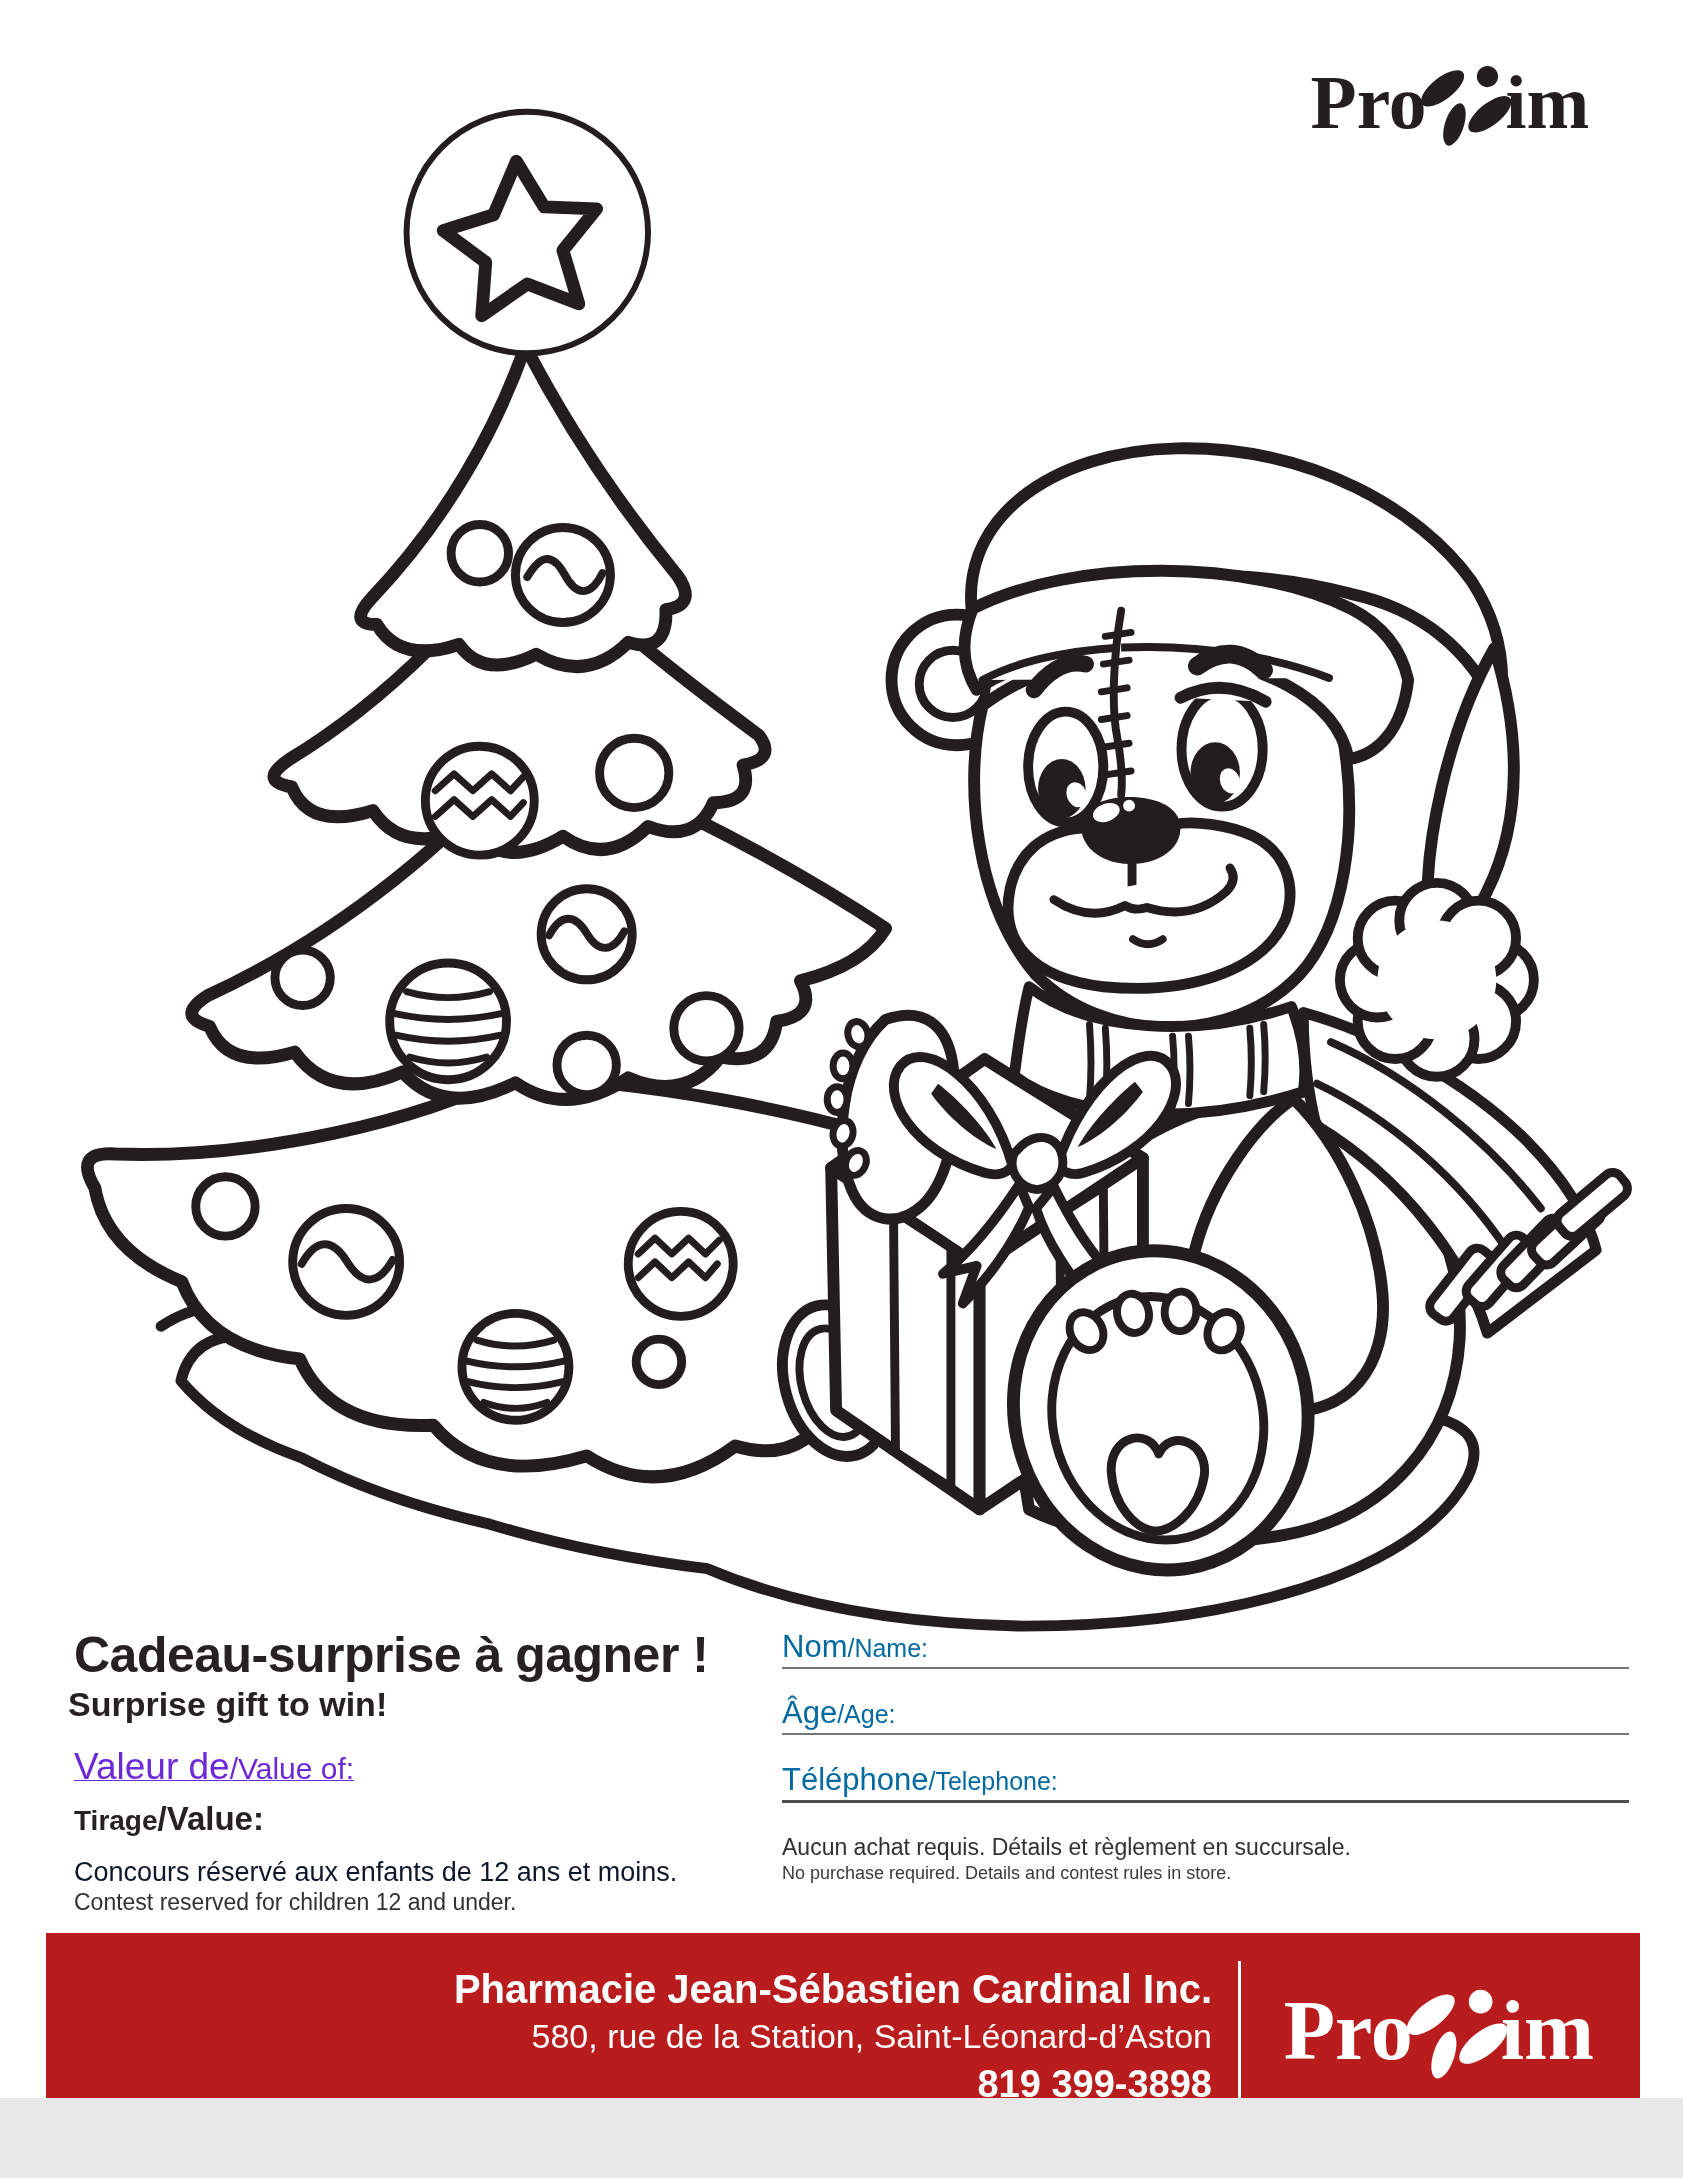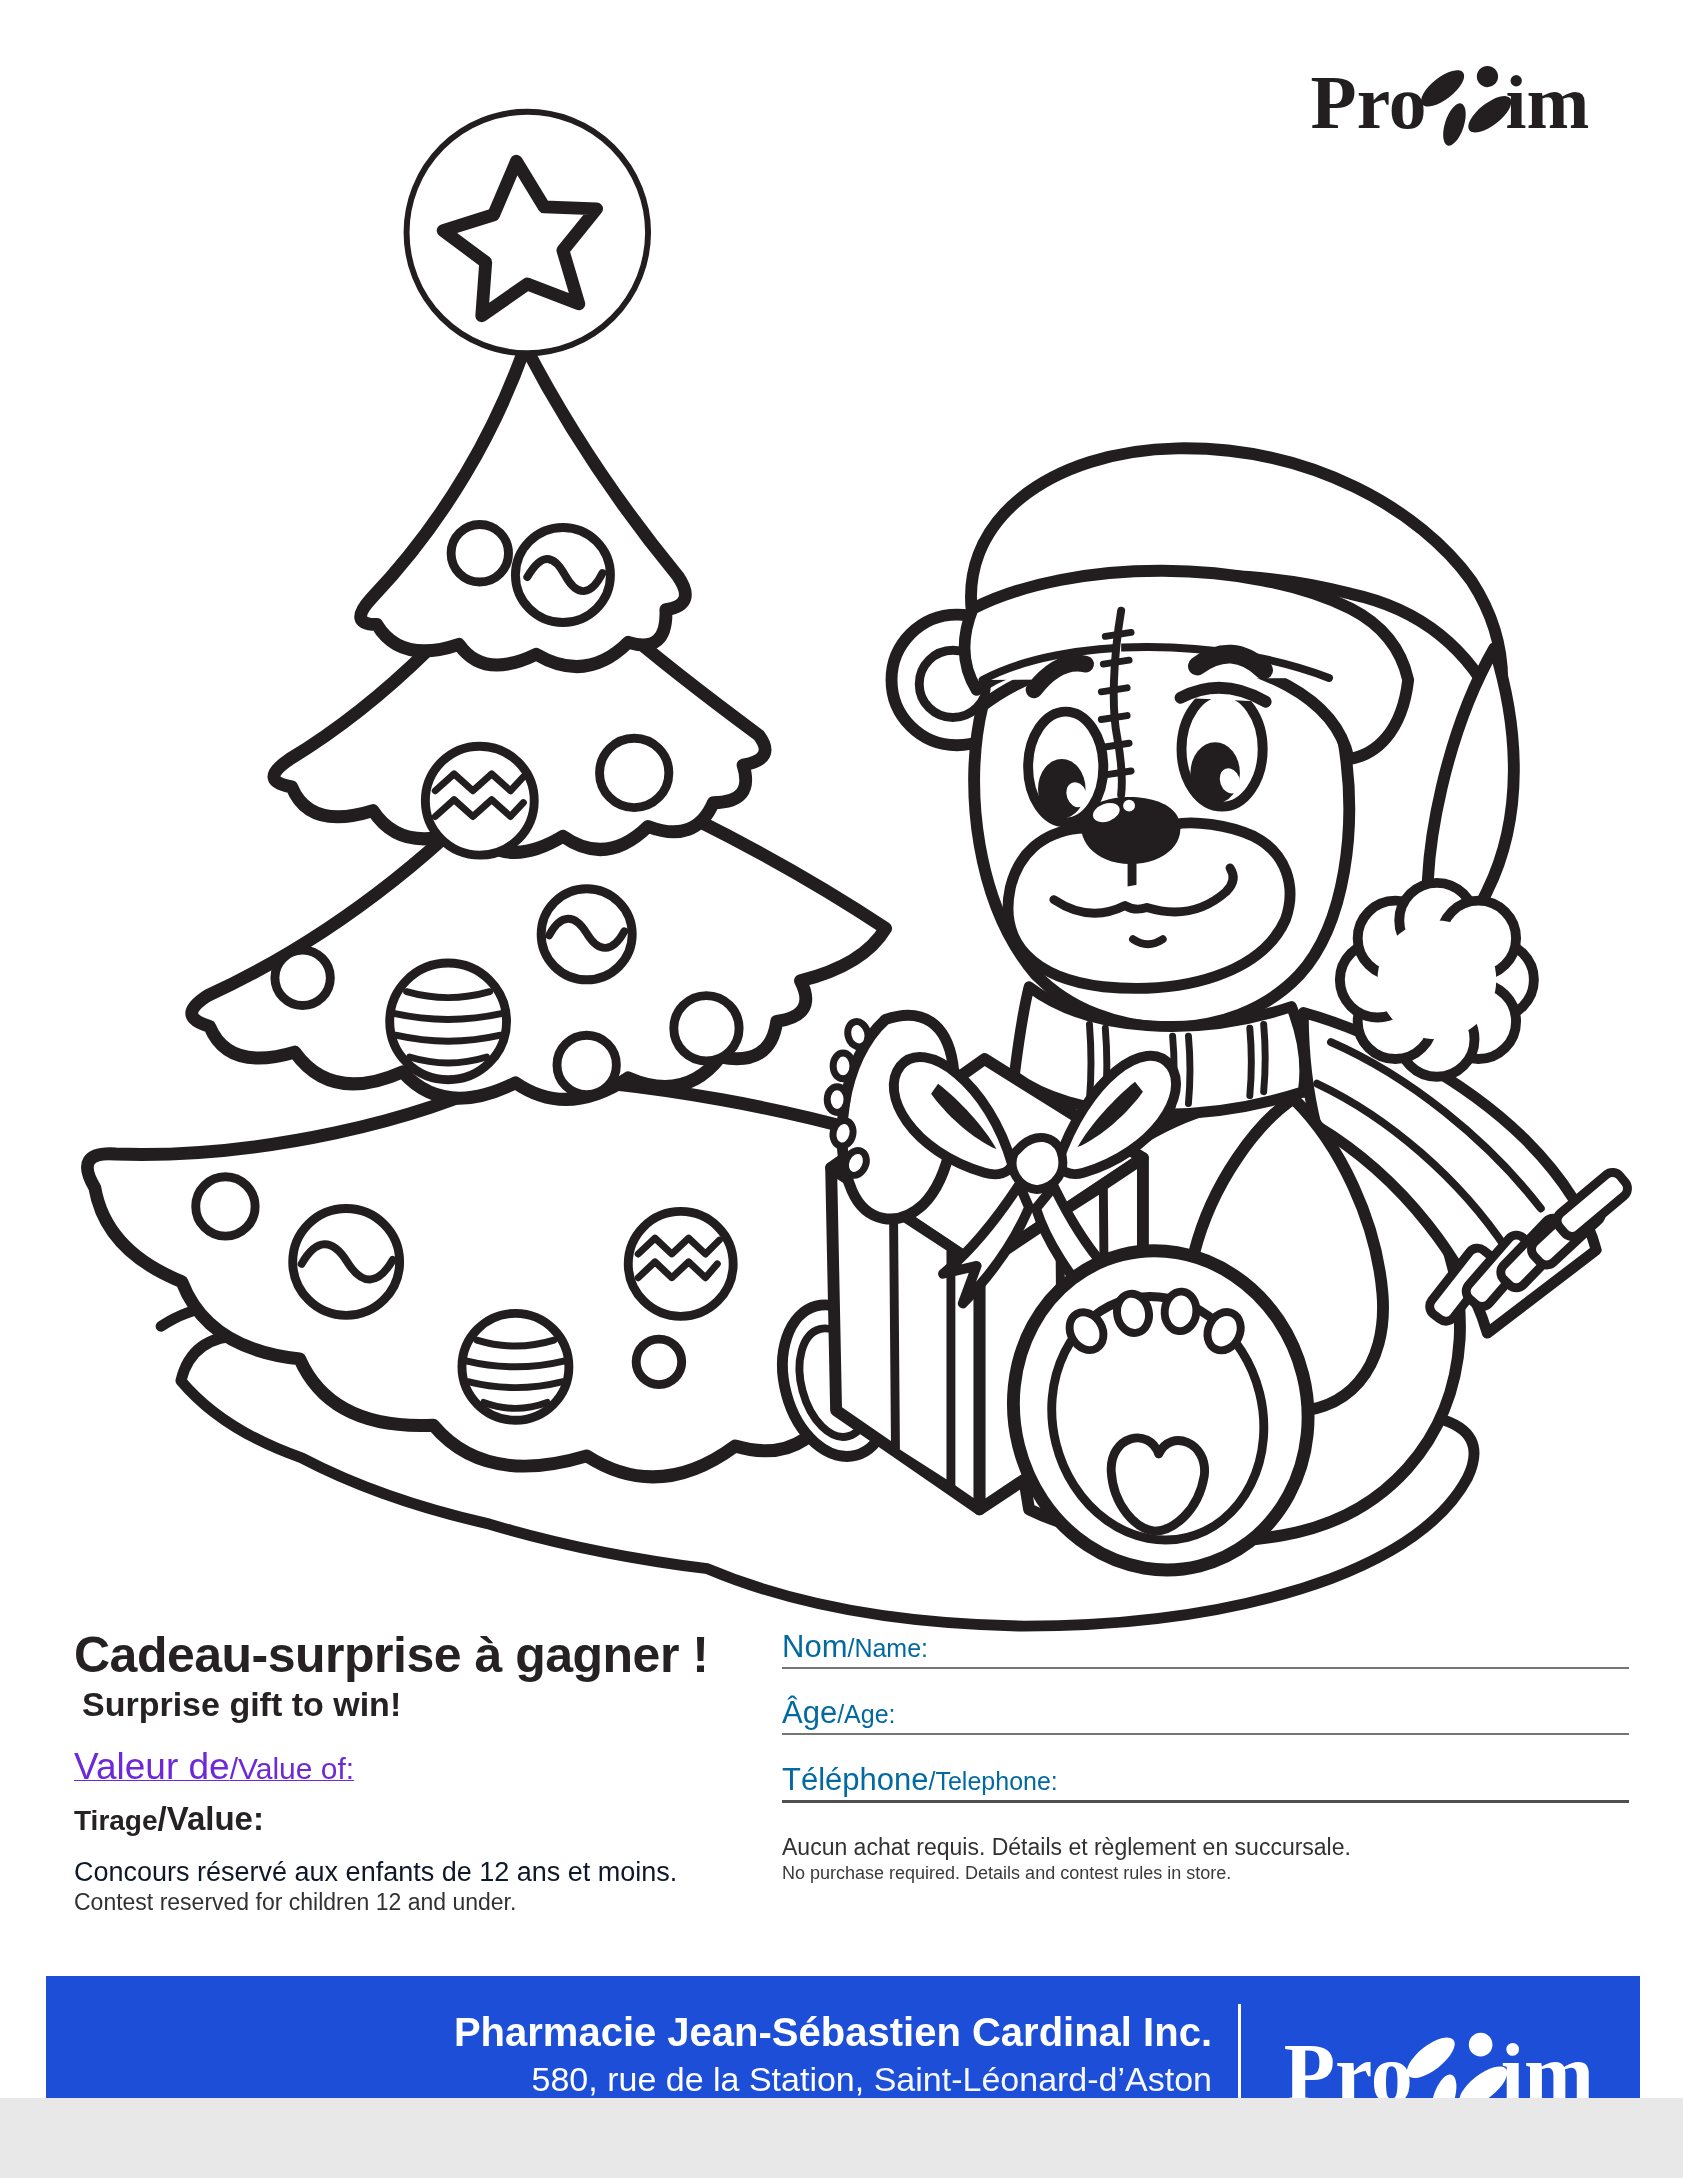--- a/index.html
+++ b/index.html
@@ -5,39 +5,39 @@
   html,body{margin:0;padding:0;background:#e8e8e8;}
   .page{position:relative;width:1683px;height:2098px;background:#ffffff;overflow:hidden;
         font-family:"Liberation Sans",sans-serif;color:#231f20;margin:0 auto;}
   .abs{position:absolute;}
   
   .logo-top{left:1309px;top:57px;width:283px;height:91px;color:#231f20;}
   
   .art{left:54px;top:94px;width:1584px;height:1544px;}
   
   .h1{left:74px;top:1626px;font-size:50px;font-weight:bold;letter-spacing:-0.5px;color:#262223;}
-  .h2{left:82px;top:1685px;font-size:34px;font-weight:bold;color:#262223;}
+  .h2{left:68px;top:1685px;font-size:34px;font-weight:bold;color:#262223;}
   .valueline{left:74px;top:1746px;color:#6d28d9;text-decoration:underline;}
   .valueline .fr{font-size:37px;}
   .valueline .en{font-size:30px;}
   .drawline{left:74px;top:1800px;font-weight:bold;color:#262223;}
   .drawline .fr{font-size:28px;}
   .drawline .en{font-size:33px;}
   .rules-fr{left:74px;top:1857px;font-size:27px;color:#0f172a;}
   .rules-en{left:74px;top:1889px;font-size:23px;color:#323031;}
   
   .f-label{left:782px;color:#0369a1;}
   .f-label .fr{font-size:31px;}
   .f-label .en{font-size:25px;}
   .f-line{left:782px;width:847px;height:0;border-top:2px solid #757575;}
   .f-line.thick{border-top:3px solid #4f4f4f;}
   .note-fr{left:782px;top:1834px;font-size:23px;color:#323031;}
   .note-en{left:782px;top:1863px;font-size:18px;color:#3a3a3a;}
   
-  .bar{left:46px;top:1933px;width:1594px;height:196px;background:#1d4ed8;margin-top:43px;}
+  .bar{left:46px;top:1933px;width:1594px;height:196px;background:#b91c1c;}
   .bar-text{position:absolute;right:428px;top:34px;text-align:right;color:#ffffff;white-space:nowrap;}
   .bar-l1{font-size:40px;font-weight:bold;line-height:1.1;}
   .bar-l2{font-size:34px;margin-top:7px;line-height:1.1;}
   .bar-l2 .city{font-weight:normal;opacity:.96;}
   .bar-l3{font-size:38px;font-weight:bold;margin-top:9px;line-height:1.1;}
   .bar-divider{position:absolute;left:1192px;top:28px;width:3px;height:139px;background:#ffffff;}
   .logo-bottom{position:absolute;left:1236px;top:46px;width:315px;height:103px;color:#ffffff;}
   svg text{font-family:"Liberation Serif",serif;}
 </style>
 </head>

